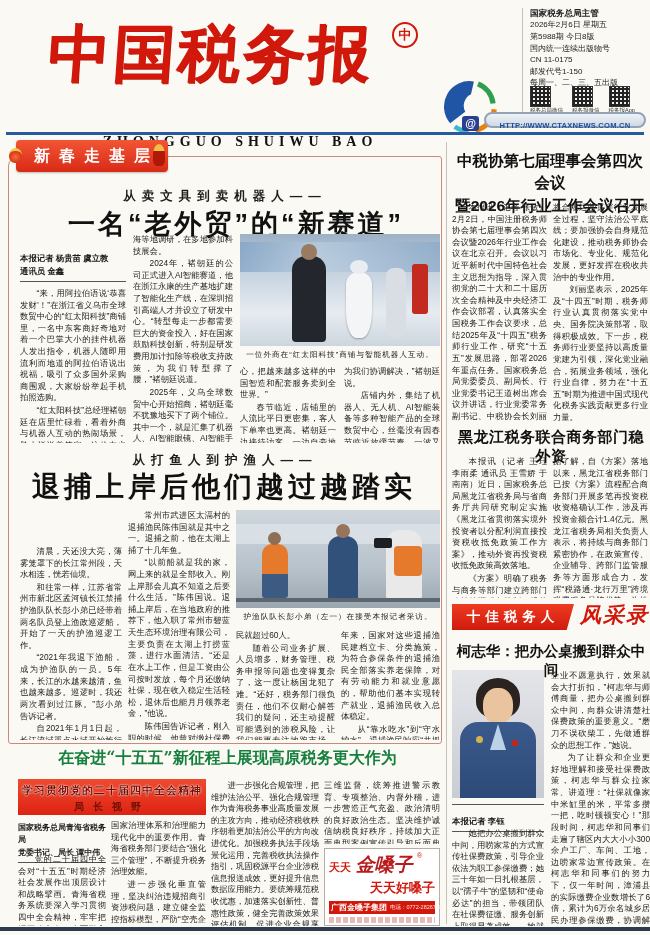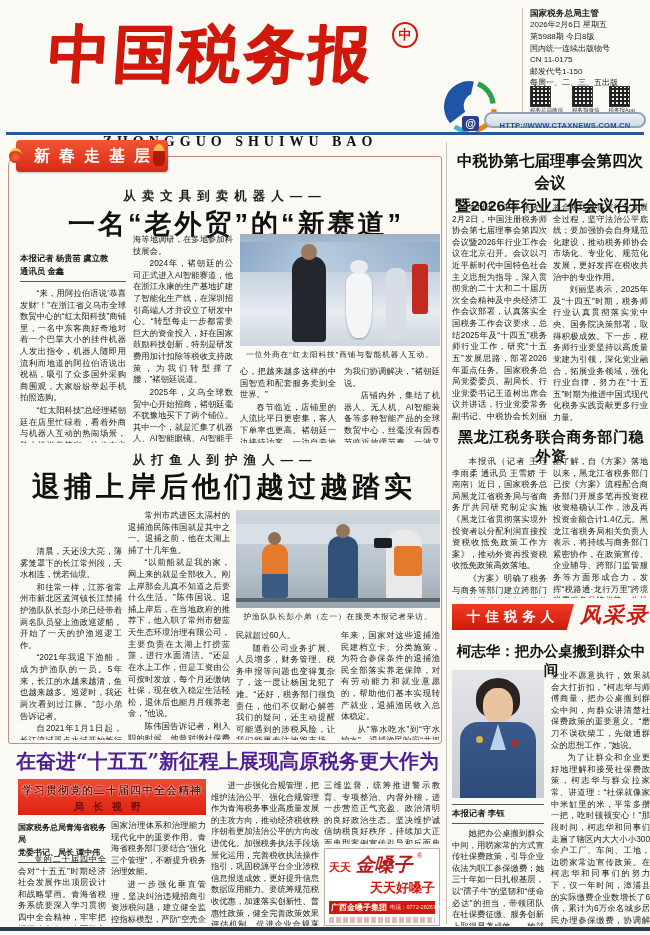--- a/index.html
+++ b/index.html
@@ -162,21 +162,21 @@
   <div class="abs col cont" style="left:236px;top:630px;width:99px;height:110px;">
       <p>民就超过60人。</p>
       <p>随着公司业务扩展、人员增多，财务管理、税务申报等问题也变得复杂了，这一度让杨国龙犯了难。“还好，税务部门很负责任，他们不仅耐心解答我们的疑问，还主动提醒可能遇到的涉税风险，让我们能更专注地跑市场、拓业务。”</p>
     </div>
   <div class="abs col cont" style="left:341px;top:630px;width:99px;height:110px;">
       <p>年来，国家对这些退捕渔民建档立卡、分类施策，为符合参保条件的退捕渔民全部落实养老保障，对有劳动能力和就业意愿的，帮助他们基本实现转产就业，退捕渔民收入总体稳定。</p>
       <p>从“靠水吃水”到“守水护水”，退捕渔民响应“共抓大保护、不搞大开发”的战略方针，实现从“索取者”到“守护者”“创业者”的身份转变。退捕上岸后的新生活，他们越过越踏实。</p>
     </div>
 
   <div class="abs" style="left:15px;top:748px;width:425px;font-family:'DejaVu Serif',serif;font-weight:bold;
-              font-size:20px;text-align:center;color:#4c1d95;">在奋进“十五五”新征程上展现高原税务更大作为</div>
+              font-size:16px;text-align:center;color:#15803d;">在奋进“十五五”新征程上展现高原税务更大作为</div>
   <div class="abs redbox" style="left:18px;top:779px;width:188px;height:36px;">
     <div class="l1">学习贯彻党的二十届四中全会精神</div>
     <div class="l2">局长视野</div>
   </div>
   <div class="abs byline" style="left:18px;top:822px;width:88px;font-size:8px;">
     <div>国家税务总局青海省税务局</div>
     <div>党委书记、局长 谭中伟</div>
   </div>
   <div class="abs col" style="left:18px;top:854px;width:88px;height:72px;">
       <p>党的二十届四中全会对“十五五”时期经济社会发展作出顶层设计和战略擘画。青海省税务系统要深入学习贯彻四中全会精神，牢牢把握正确方向，全面融入发展大局，在奋进“十五五”新征程上展现高原税务更大担当作为。</p>
@@ -235,21 +235,21 @@
   <div class="abs headline" style="left:452px;top:642px;width:198px;font-size:14.5px;">柯志华：把办公桌搬到群众中间</div>
 
   <div class="photo" style="left:452px;top:670px;width:92px;height:128px;background:linear-gradient(180deg,#e3e5e9,#c9ccd2);">
     <div class="abs" style="left:24px;top:8px;width:44px;height:40px;background:#2b2320;border-radius:50% 50% 40% 40%;"></div>
     <div class="abs" style="left:31px;top:18px;width:30px;height:36px;background:#e9c49e;border-radius:45%;"></div>
     <div class="abs" style="left:8px;top:52px;width:76px;height:76px;background:linear-gradient(#3a5a8c,#2d4a78);border-radius:18px 18px 0 0;"></div>
     <div class="abs" style="left:38px;top:54px;width:16px;height:26px;background:#bcd2e8;clip-path:polygon(50% 0,100% 100%,0 100%);"></div>
     <div class="abs" style="left:24px;top:66px;width:7px;height:7px;background:#d8b24a;border-radius:50%;"></div>
     <div class="abs" style="left:60px;top:70px;width:6px;height:6px;background:#c3261a;border-radius:2px;"></div>
   </div>
-  <div class="abs byline" style="left:452px;top:804px;width:92px;border-top:1px solid #555;padding-top:2px;">本报记者 李钰</div>
+  <div class="abs byline" style="left:452px;top:804px;width:92px;border-top:1px solid #555;padding-top:10px;">本报记者 李钰</div>
   <div class="abs col" style="left:452px;top:828px;width:92px;height:98px;">
       <p>她把办公桌搬到群众中间，用唠家常的方式宣传社保费政策，引导企业依法为职工参保缴费；她三十年如一日扎根基层，以“孺子牛”的坚韧和“使命必达”的担当，带领团队在社保费征缴、服务创新上取得显著成效……她就是“十佳税务人”之一、福建省漳浦县税务局社会保险费股一级主办柯志华。</p>
     </div>
   <div class="abs col cont" style="left:551px;top:670px;width:99px;height:256px;">
       <p>企业不愿意执行，效果就会大打折扣，”柯志华与师傅商量，把办公桌搬到群众中间，向群众讲清楚社保费政策的重要意义。“磨刀不误砍柴工，先做通群众的思想工作，”她说。</p>
       <p>为了让群众和企业更好地理解和接受社保费政策，柯志华与群众拉家常、讲道理：“社保就像家中米缸里的米，平常多攒一把，吃时顿顿安心！”那段时间，柯志华和同事们走遍了辖区内大大小小300余户工厂、车间、工地，边唠家常边宣传政策。在柯志华和同事们的努力下，仅一年时间，漳浦县的实际缴费企业数增长了6倍，累计为6万余名城乡居民办理参保缴费，协调解决协同问题132件。</p>
     </div>
 
   <div class="abs" style="left:0;top:927px;width:650px;height:4px;background:#2c3a52;"></div>
 

